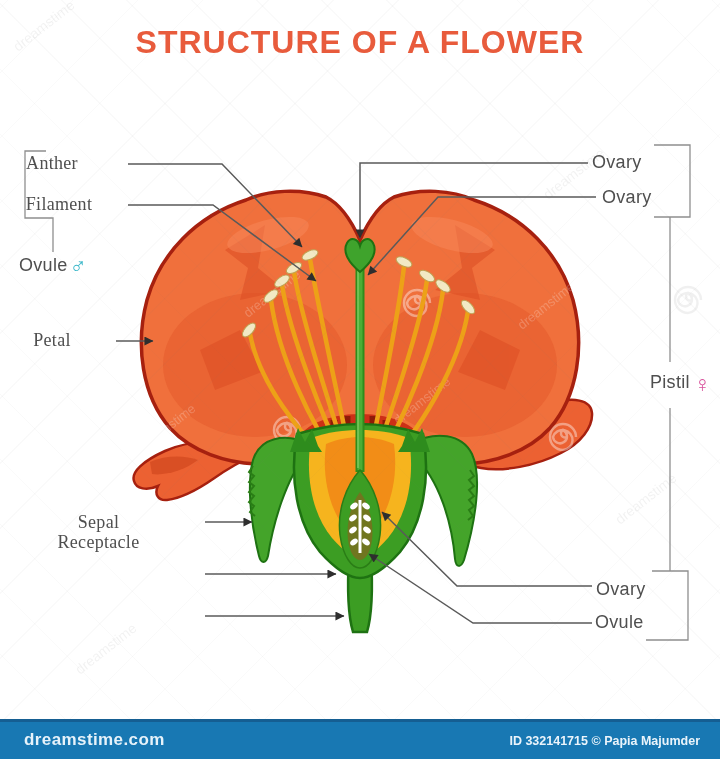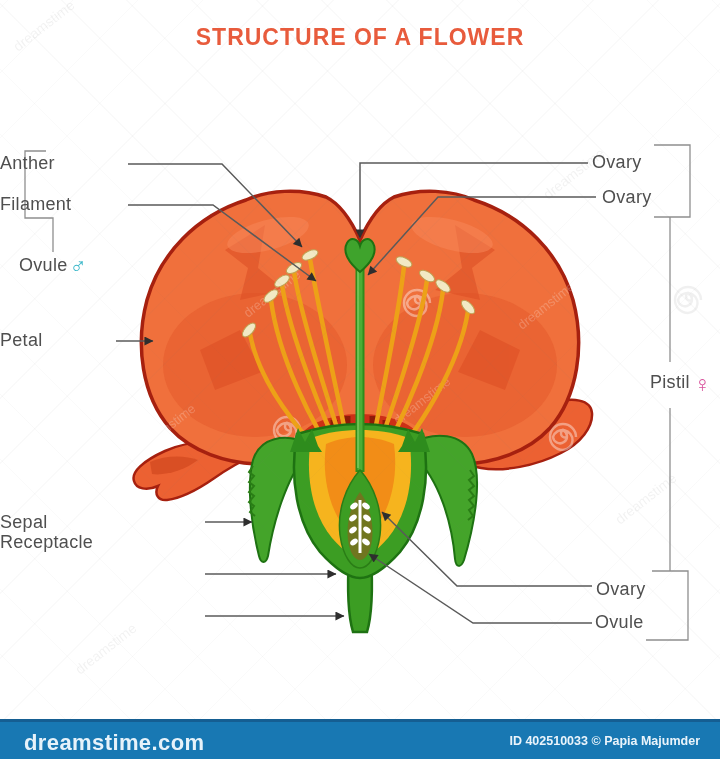--- a/index.html
+++ b/index.html
@@ -2,42 +2,42 @@
 <html><head>
 <meta charset="utf-8">
 <style>
   html,body{margin:0;padding:0;background:#fff;}
   .stage{
     position:relative;width:720px;height:759px;overflow:hidden;background:#ffffff;
     font-family:"Liberation Sans","DejaVu Sans",sans-serif;
   }
   .title{
     position:absolute;top:24px;left:0;width:720px;text-align:center;
-    font-size:23px;font-weight:bold;letter-spacing:1px;color:#E85B3C;
+    font-size:32px;font-weight:bold;letter-spacing:1px;color:#E85B3C;
   }
   .flower-svg{position:absolute;left:0;top:0;width:720px;height:759px;}
   .hatch{
     position:absolute;left:0;top:0;width:720px;height:720px;pointer-events:none;
     background:
       repeating-linear-gradient(45deg, rgba(110,110,110,.035) 0 1px, transparent 1px 46px),
       repeating-linear-gradient(-45deg, rgba(110,110,110,.035) 0 1px, transparent 1px 46px);
   }
   .lbl{
     position:absolute;font-size:18px;line-height:21px;color:#4f4f4f;
     white-space:nowrap;letter-spacing:.3px;
   }
-  .ra{text-align:left;}
+  .ra{text-align:center;font-family:Liberation Serif, serif;}
   .sym-male{font-size:23px;color:#3AB7C9;margin-left:2px;vertical-align:-2px;font-weight:bold;}
   .sym-female{font-size:23px;color:#D8529C;margin-left:4px;vertical-align:-4px;font-weight:bold;}
   .footer{
     position:absolute;left:0;bottom:0;width:720px;height:40px;
     background:#1878B3;border-top:3px solid #155E92;box-sizing:border-box;
   }
   .footer .site{
-    position:absolute;left:24px;top:8px;font-size:22px;font-weight:bold;
+    position:absolute;left:24px;top:8px;font-size:17px;font-weight:bold;
     color:#E6F2FA;letter-spacing:.4px;
   }
   .footer .credit{
     position:absolute;right:20px;top:12px;font-size:12.5px;font-weight:bold;color:#EAF4FB;
   }
 </style>
 </head>
 <body>
 
 <div class="stage">
@@ -211,16 +211,16 @@
   <div class="lbl" style="left:592px;top:152px">Ovary</div>
   <div class="lbl" style="left:602px;top:187px">Ovary</div>
   <div class="lbl" style="left:650px;top:372px">
     <span>Pistil</span><span class="sym-female">♀</span>
   </div>
   <div class="lbl" style="left:596px;top:579px">Ovary</div>
   <div class="lbl" style="left:595px;top:612px">Ovule</div>
 
   <div class="footer">
     <span class="site">dreamstime.com</span>
-    <span class="credit">ID 402510033 © Papia Majumder</span>
+    <span class="credit">ID 332141715 © Papia Majumder</span>
   </div>
 
 </div>
 
 </body></html>

